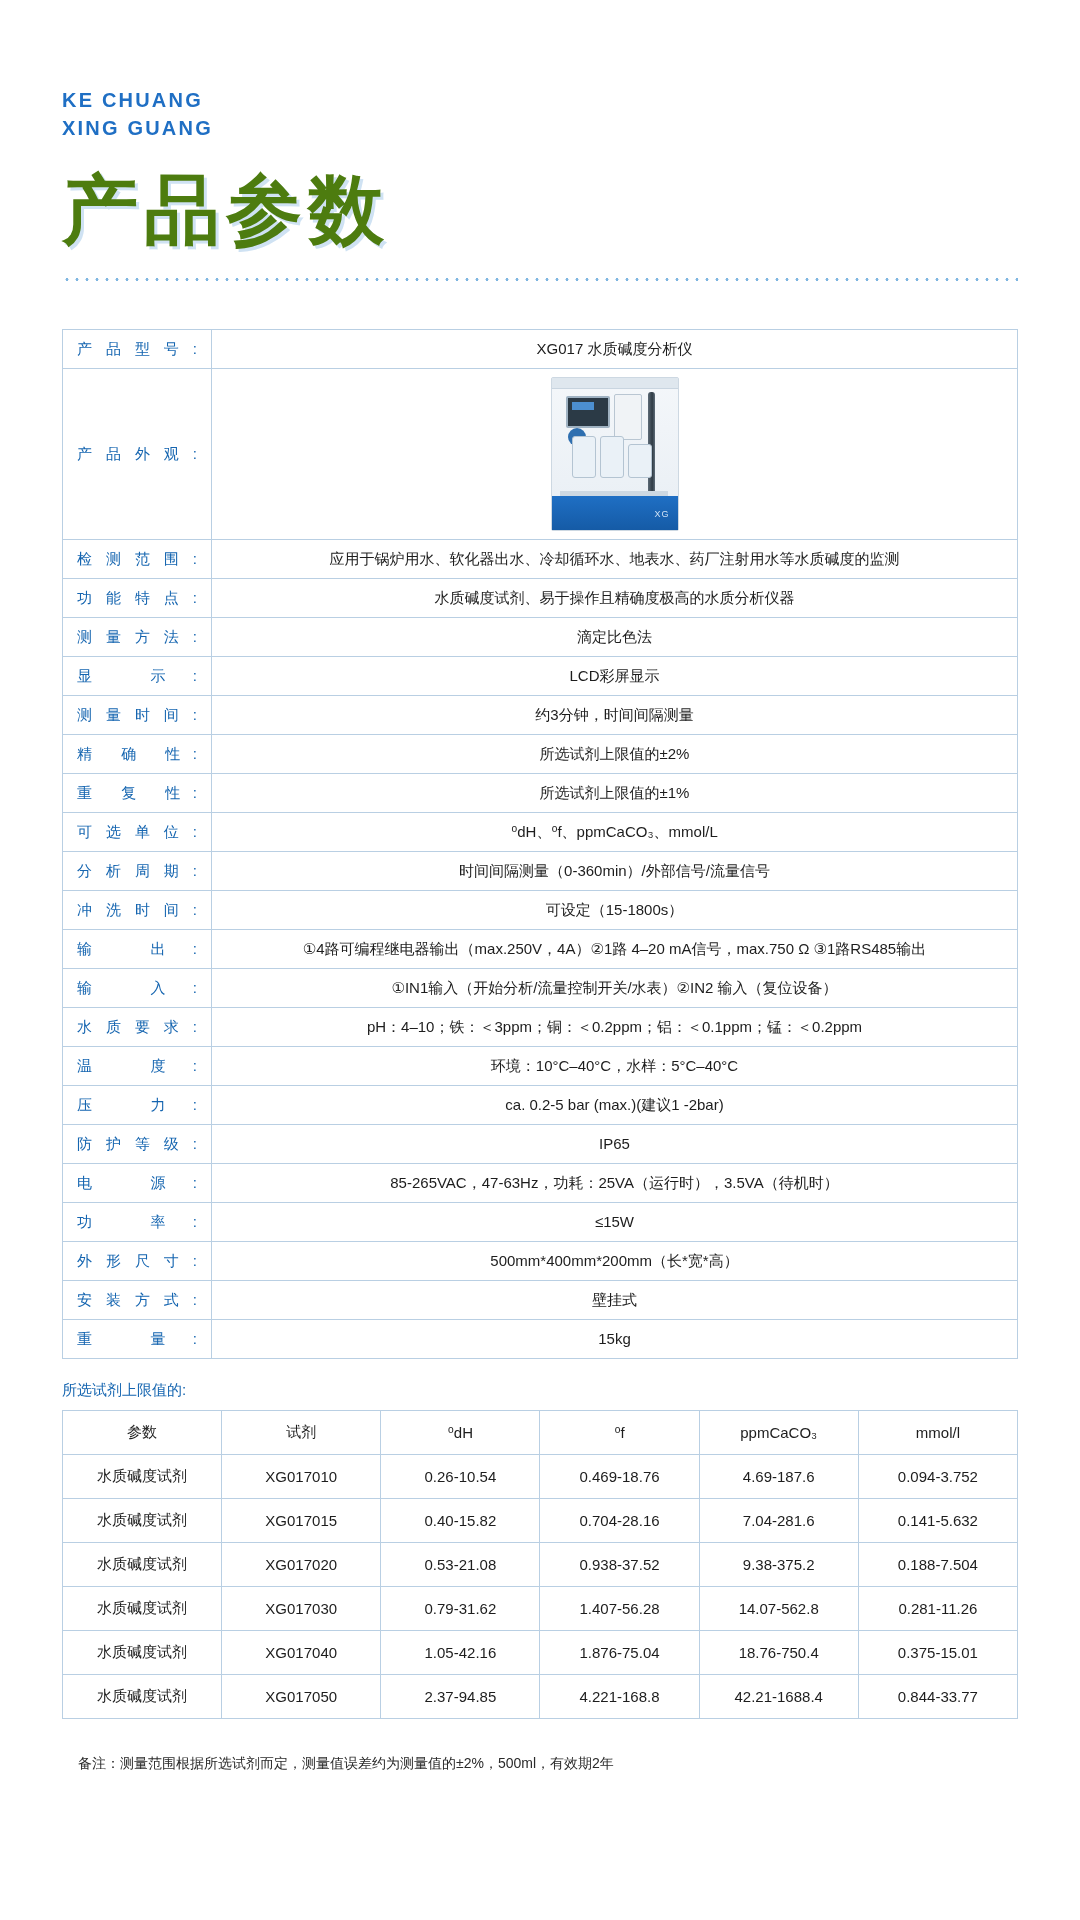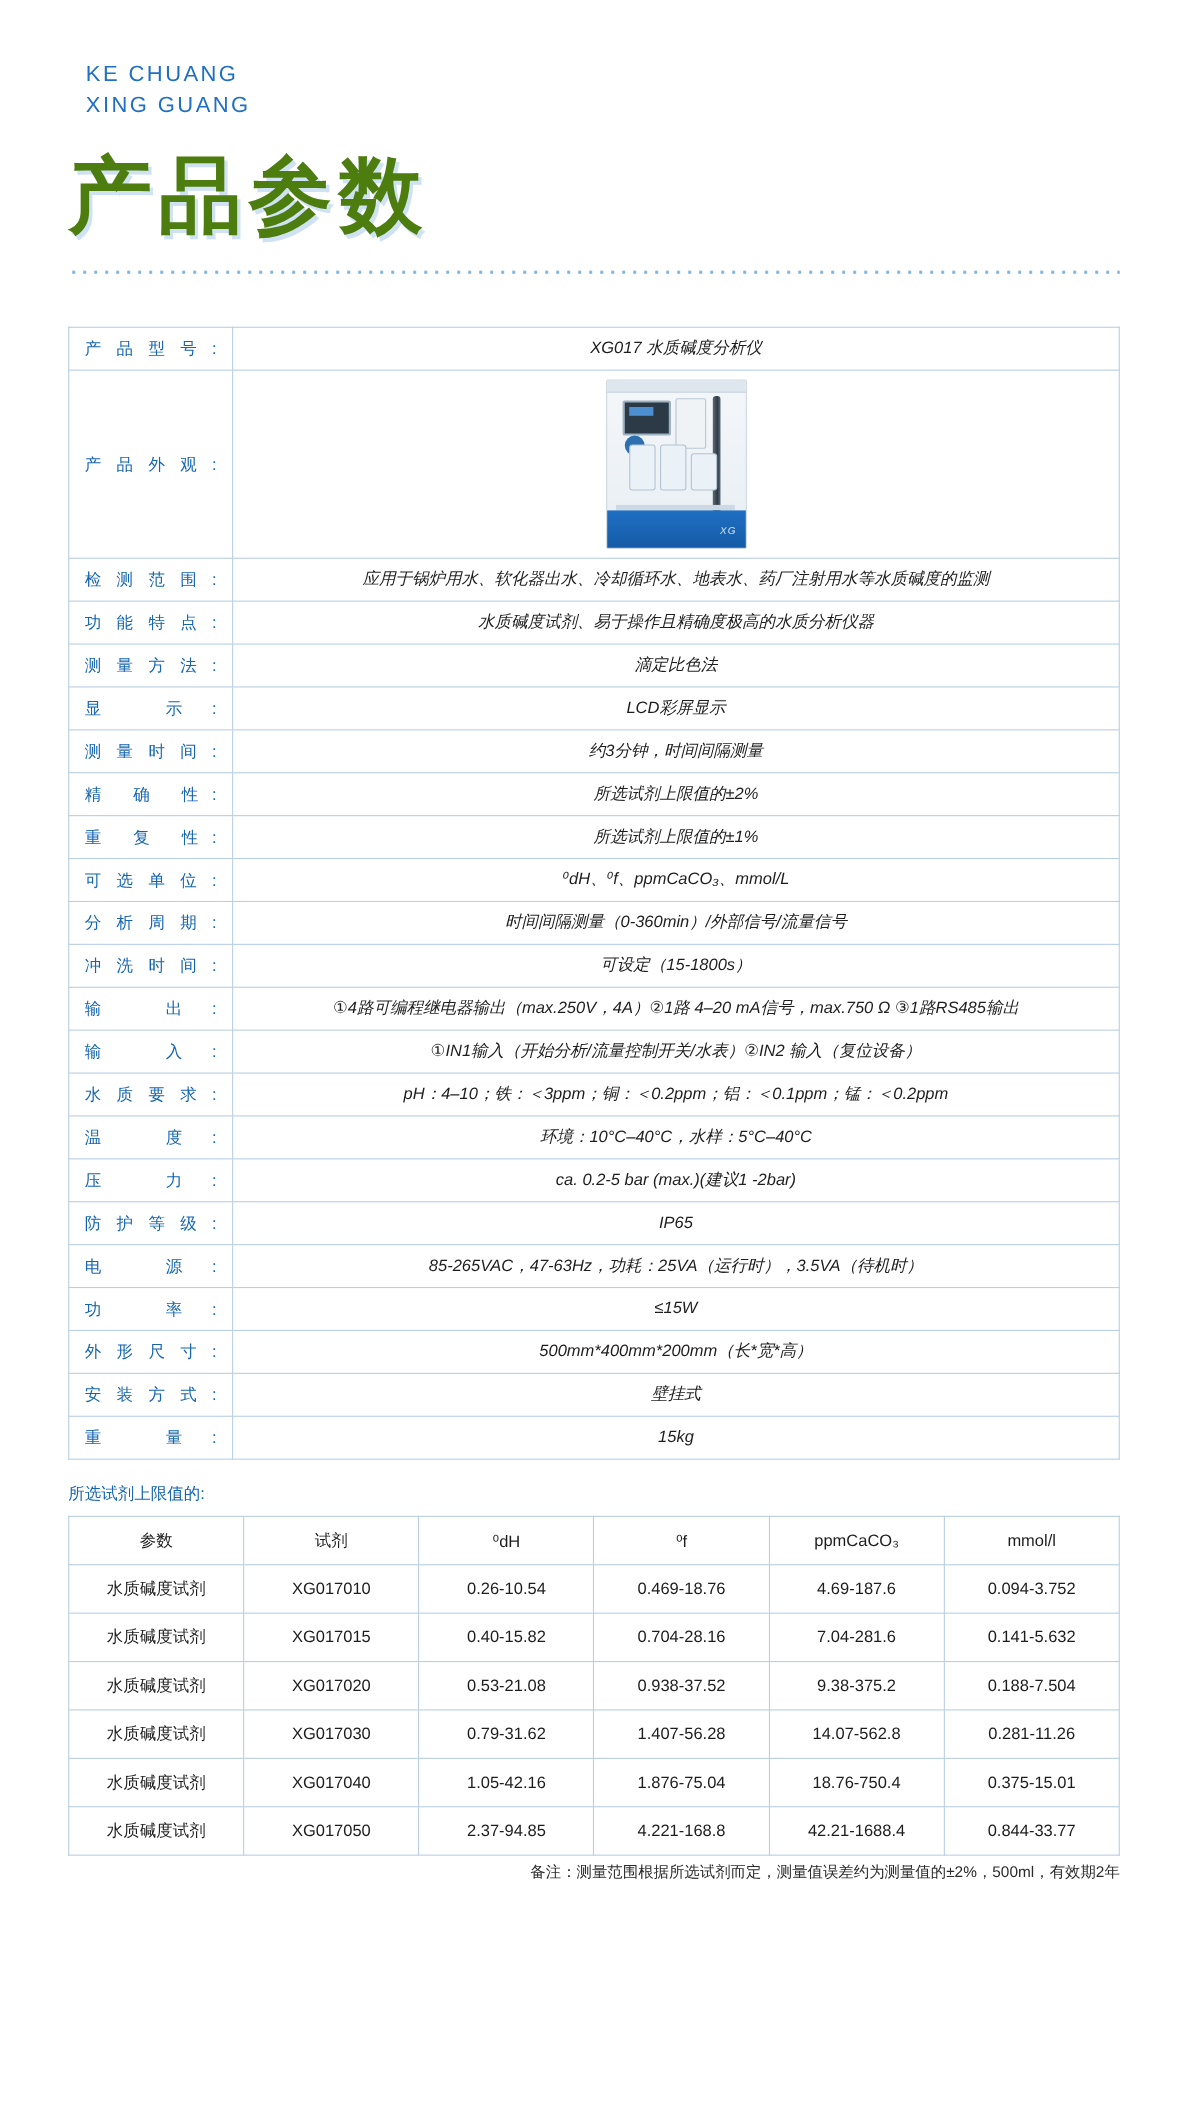--- a/index.html
+++ b/index.html
@@ -17,27 +17,26 @@
   .page {
     position: relative;
     width: 1080px;
     height: 1920px;
     box-sizing: border-box;
     padding: 0 62px;
   }
 
   
   .brand {
-    padding-top: 54px;
+    padding-top: 86px;
     color: #1f6fc4;
     font-size: 20px;
     letter-spacing: 2.2px;
     line-height: 28px;
-    font-weight: 400;
-    margin-left: 16px;
+    font-weight: 700;
   }
   .brand div { white-space: pre; }
 
   .big-title {
     margin-top: 22px;
     font-family: "DejaVu Sans", "Liberation Sans", sans-serif;
     font-size: 76px;
     font-weight: bold;
     color: #4d7c0f;
     letter-spacing: 6px;
@@ -72,21 +71,20 @@
     text-align: justify;
     text-align-last: justify;
     padding-left: 14px;
     padding-right: 14px;
     white-space: nowrap;
     font-size: 15px;
   }
   .spec-table td.value {
     text-align: center;
     line-height: 20px;
-    font-style: italic;
   }
   .row-image td.value { padding: 8px 6px; }
 
   
   .device {
     width: 126px;
     height: 152px;
     margin: 0 auto;
     position: relative;
     background: linear-gradient(180deg,#f4f7fa 0%, #e8eef4 100%);
@@ -152,25 +150,24 @@
   }
   .reagent-table td {
     border: 1px solid #b9cfe3;
     font-size: 15px;
     text-align: center;
     padding: 12px 4px;
     color: #1d1d1d;
   }
   .reagent-table tr.head td { font-size: 15px; }
   .note {
-    margin-top: 6px;
+    margin-top: 36px;
     font-size: 14px;
     color: #2a2a2a;
     padding-left: 16px;
-    text-align: right;
   }
 </style>
 </head>
 <body>
 
 <div class="page">
 
   <div class="brand">
     <div>KE CHUANG</div>
     <div>XING GUANG</div>

